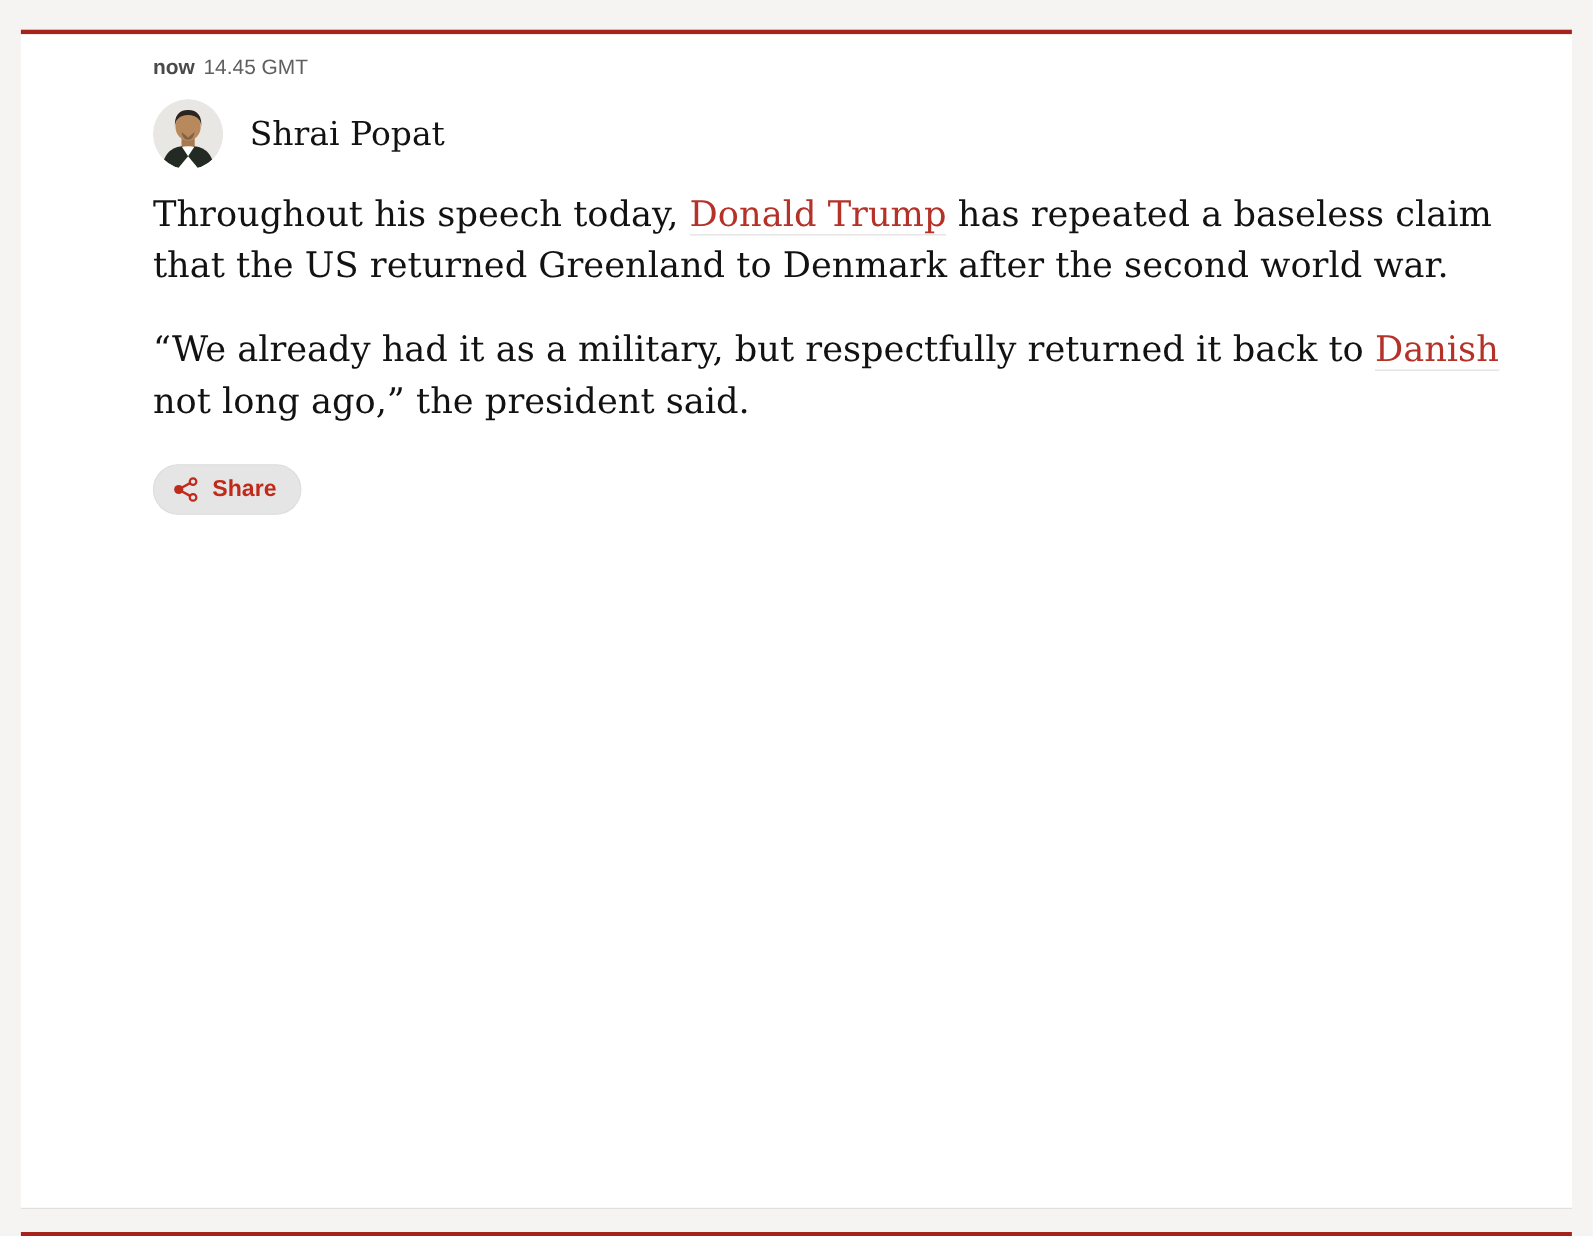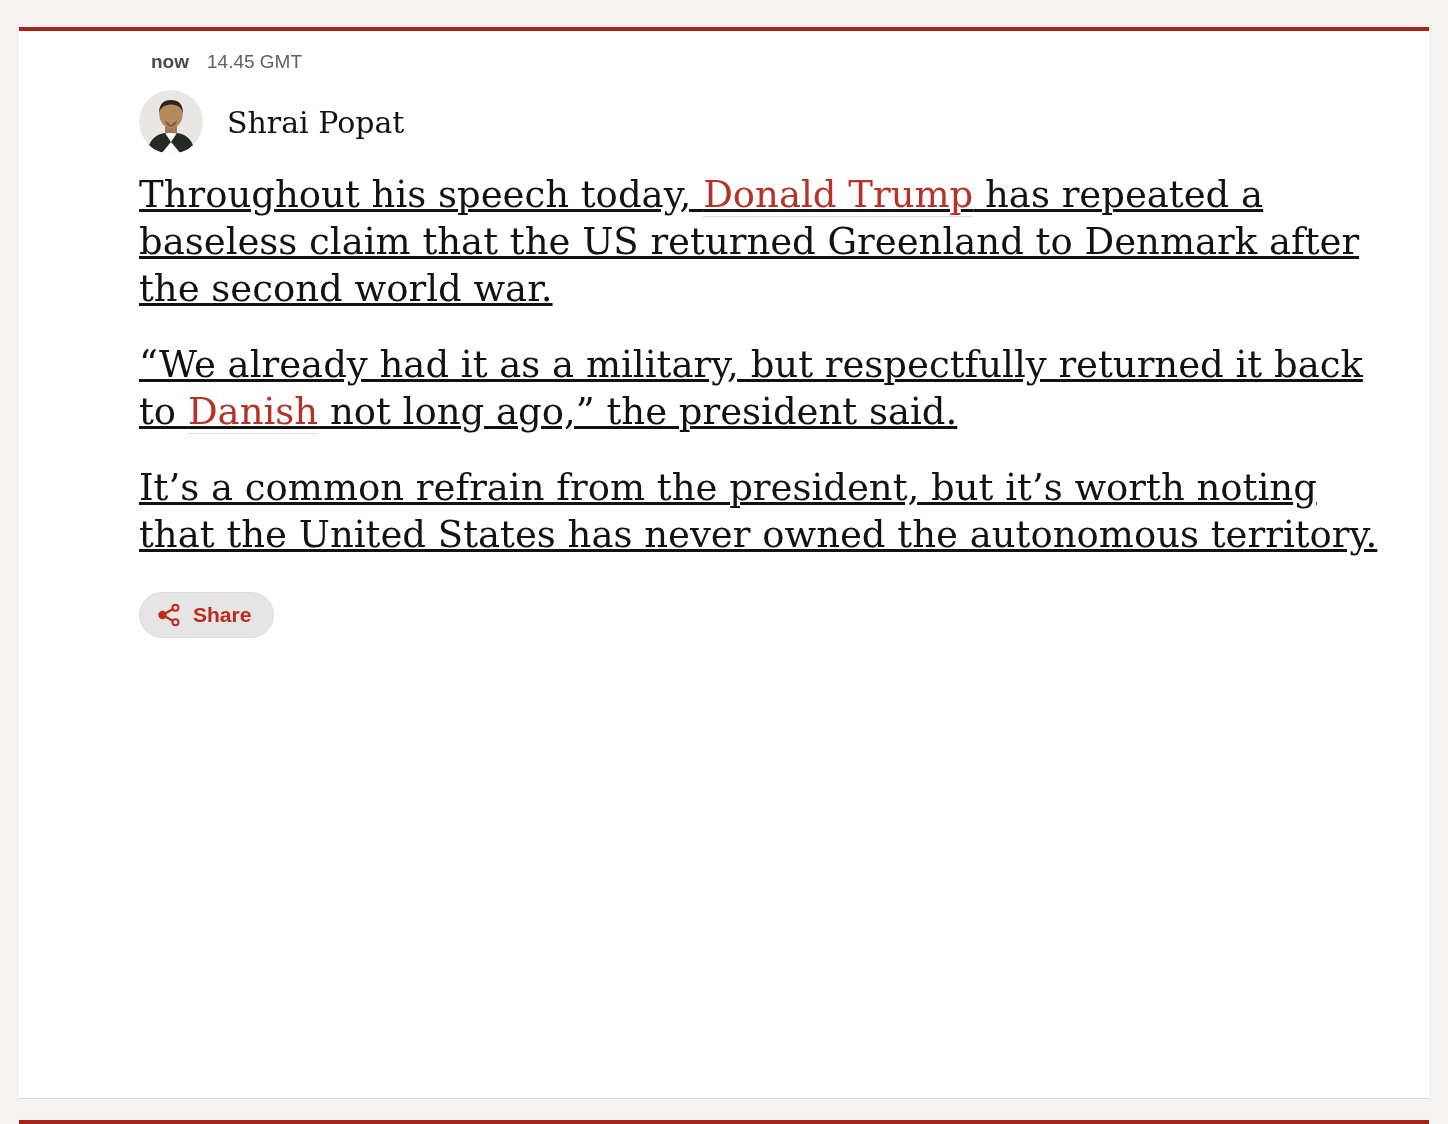--- a/index.html
+++ b/index.html
@@ -26,21 +26,21 @@
     border-top:4px solid var(--border-red);
     border-bottom:1px solid var(--divider);
     padding:16px 48px 0 120px;
     height:1051px;
     box-sizing:content-box;
     overflow:hidden;
   }
   .timestamp{
     margin-top:4px;
     font-size:19px;
-    display:flex;align-items:baseline;gap:18px;margin-left:12px;
+    display:flex;align-items:baseline;gap:8px;
   }
   .ts-label{font-weight:bold;color:var(--ts-label);}
   .ts-time{color:var(--ts-time);text-align:center;}
   .headline{
     margin:12px 0 0 0;
     max-width:1165px;
     font-family:"Liberation Serif","DejaVu Serif",serif;
     font-weight:bold;
     font-size:41px;
     line-height:47px;
@@ -57,24 +57,23 @@
   }
   .author-name{
     font-family:"DejaVu Serif","Liberation Serif",serif;
     font-size:30px;color:var(--text-dark);
   }
   .post-body{margin-top:17px;}
   .post-body p{
     margin:0 0 29px 0;
     max-width:1250px;
     font-family:"DejaVu Serif","Liberation Serif",serif;
-    font-size:37px;
+    font-size:32px;
     line-height:47px;
     color:var(--text-dark);
-    text-decoration:underline;
   }
   a.inline-link{
     color:var(--link-red);
     text-decoration:none;
     border-bottom:1px solid var(--divider);
     cursor:pointer;
   }
   .share-row{margin-top:34px;padding-bottom:22px;}
   .share-btn{
     display:inline-flex;align-items:center;gap:11px;
@@ -123,21 +122,20 @@
             <path d="M56 64 Q54 45 38 43 L32 52 L42 64 Z" fill="#232a23"></path>
           </g>
         </svg>
       </span>
       <span class="author-name">Shrai Popat</span>
     </div>
 
     <div class="post-body" id="post-body">
         <p><span>Throughout his speech today, </span><a class="inline-link">Donald Trump</a><span> has repeated a baseless claim that the US returned Greenland to Denmark after the second world war.</span></p>
         <p><span>“We already had it as a military, but respectfully returned it back to </span><a class="inline-link">Danish</a><span> not long ago,” the president said.</span></p>
-        <p><span>It’s a common refrain from the president, but it’s worth noting that the United States has never owned the autonomous territory.</span></p>
       </div>
 
     <div class="share-row">
       <button class="share-btn">
         <span>
           <svg width="26" height="26" viewBox="0 0 26 26" aria-hidden="true">
             <circle cx="6.5" cy="13" r="4.2" fill="currentColor"></circle>
             <circle cx="19.5" cy="5.8" r="3" fill="none" stroke="currentColor" stroke-width="2"></circle>
             <circle cx="19.5" cy="20.2" r="3" fill="none" stroke="currentColor" stroke-width="2"></circle>
             <line x1="9.5" y1="11.2" x2="16.8" y2="7.2" stroke="currentColor" stroke-width="2.2"></line>

